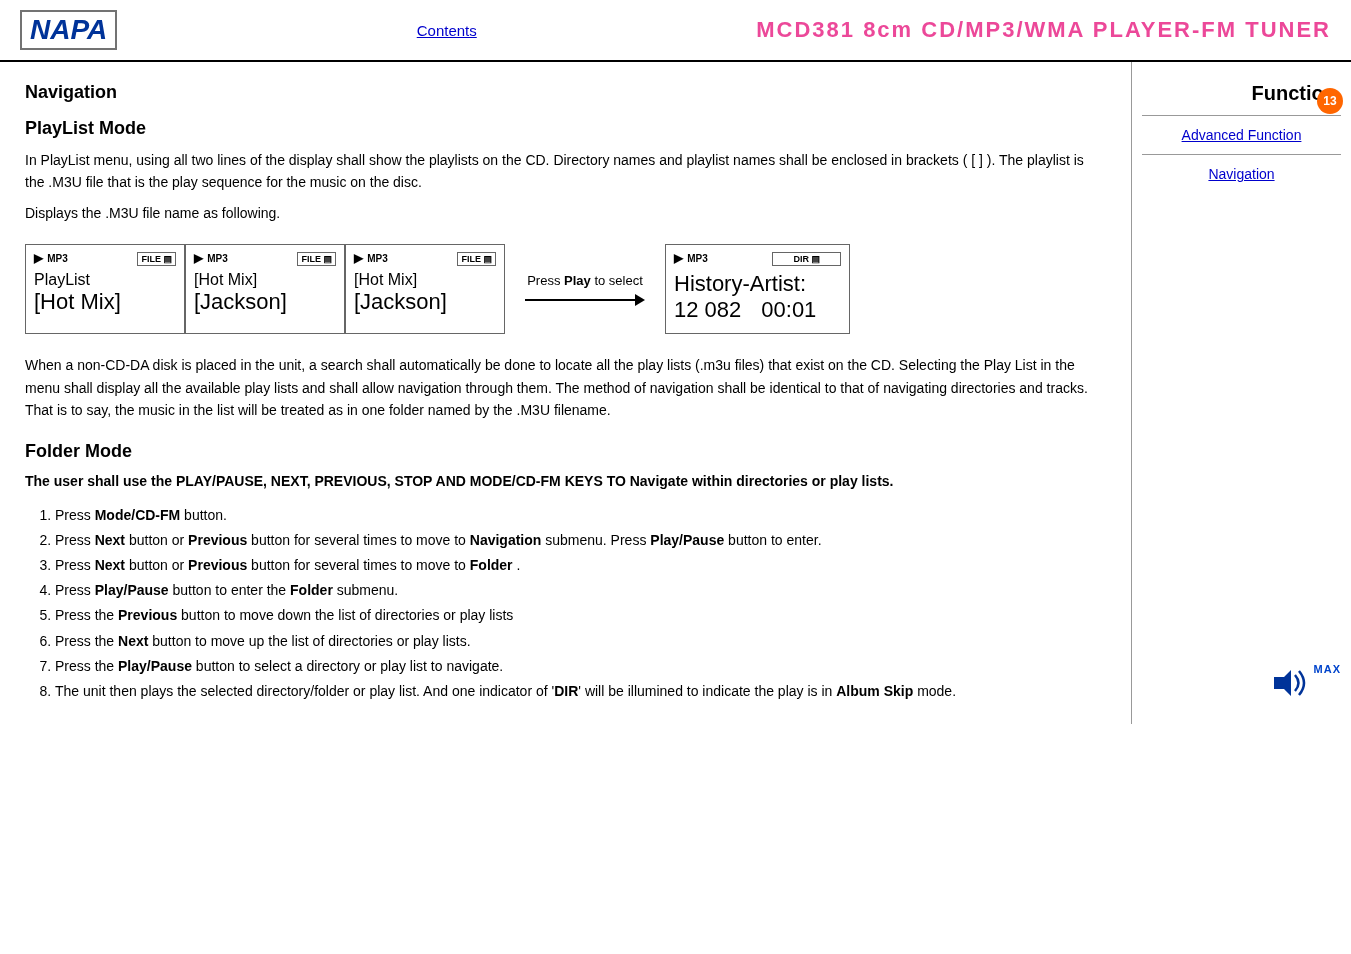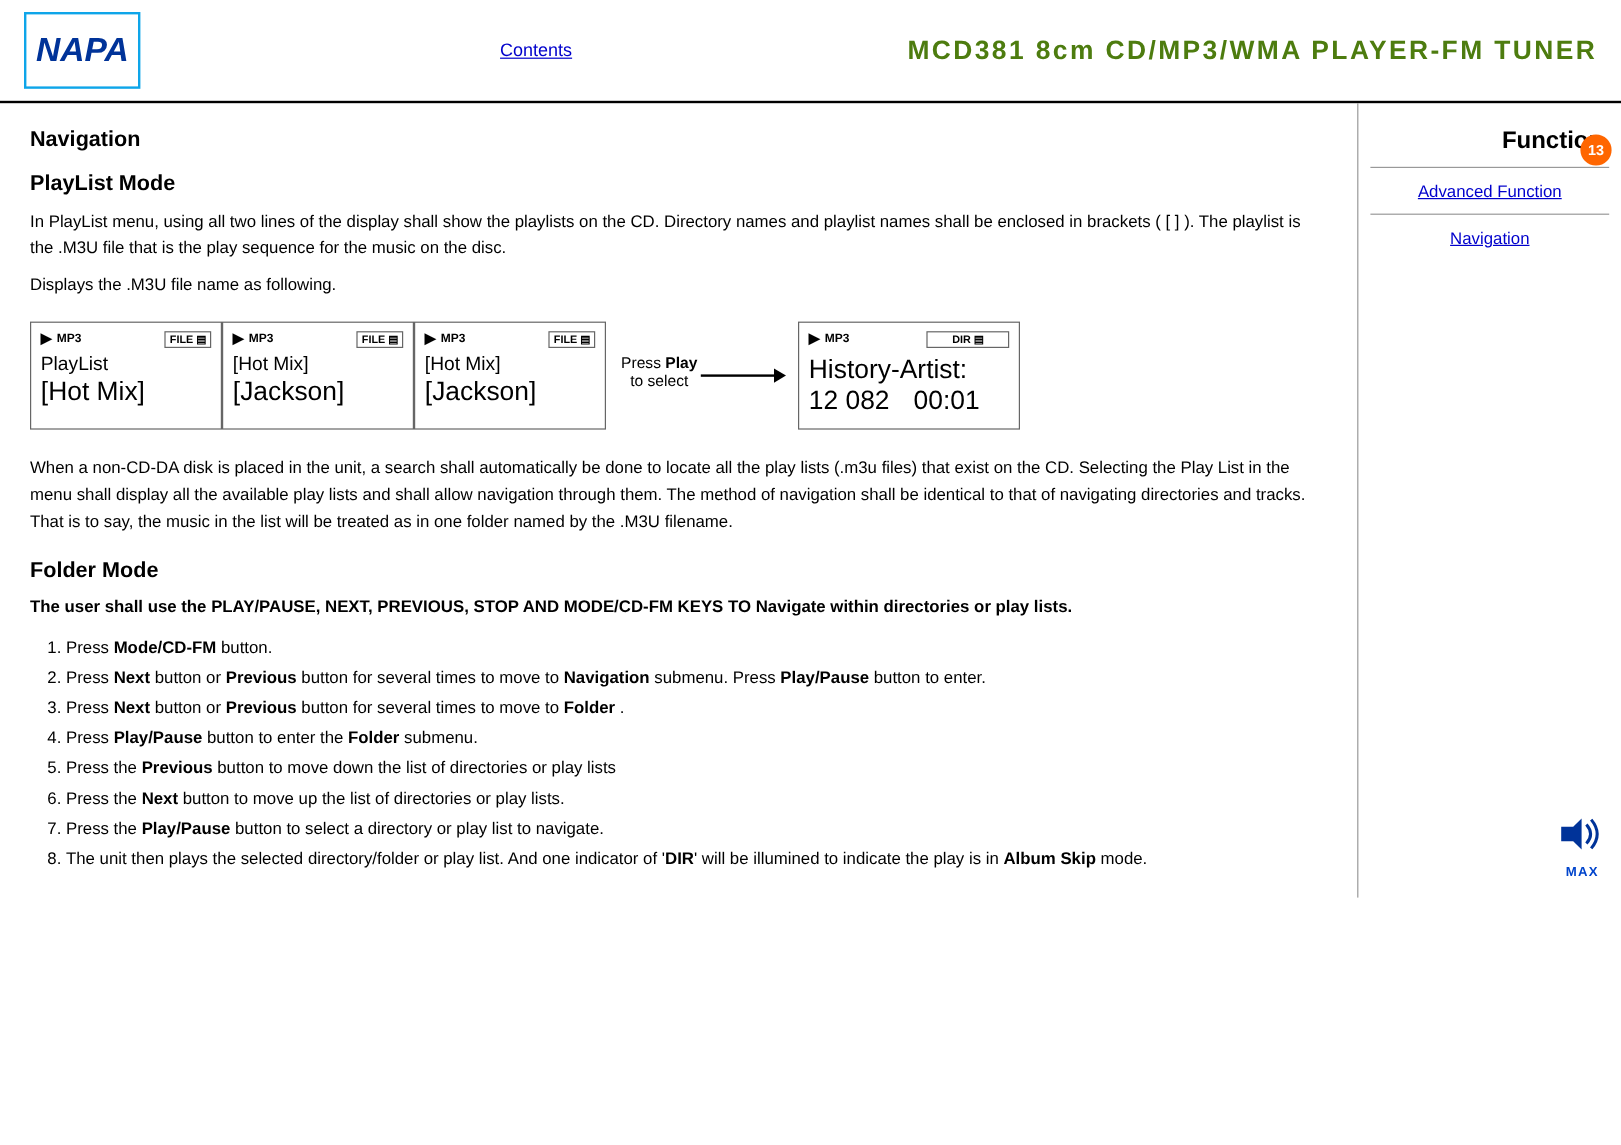--- a/index.html
+++ b/index.html
@@ -1,23 +1,23 @@
 <!DOCTYPE html>
 <html><head>
   <meta charset="utf-8">
   <style>
     * { box-sizing: border-box; margin: 0; padding: 0; }
     body { font-family: Arial, sans-serif; font-size: 14px; background: #fff; color: #000; width: 1351px; min-height: 954px; }
 
     
     .header { display: flex; align-items: center; padding: 10px 20px; border-bottom: 2px solid #000; }
-    .logo { font-size: 28px; font-weight: 900; color: #003399; font-style: italic; border: 2px solid #0ea5e9; padding: 14px 8px; margin-right: 40px; font-family: 'Arial Black', sans-serif; }
+    .logo { font-size: 28px; font-weight: 900; color: #003399; font-style: italic; border: 2px solid #737373; padding: 2px 8px; margin-right: 40px; font-family: 'Arial Black', sans-serif; }
     .header-center { flex: 1; text-align: center; }
     .contents-link { color: #0000cc; text-decoration: underline; font-size: 15px; cursor: pointer; }
-    .header-title { font-size: 22px; font-weight: 900; letter-spacing: 2px; color: #4d7c0f; margin-left: 20px; }
+    .header-title { font-size: 22px; font-weight: 900; letter-spacing: 2px; color: #ec4899; margin-left: 20px; }
 
     
     .main-layout { display: flex; padding: 0; }
     .content-area { flex: 1; padding: 20px 25px; }
     .sidebar { width: 220px; border-left: 1px solid #999; padding: 10px 0; position: relative; }
 
     
     .nav-heading { font-size: 18px; font-weight: 900; margin-bottom: 10px; }
 
     
@@ -33,41 +33,41 @@
     .display-box-header { display: flex; justify-content: space-between; align-items: center; font-size: 10px; font-weight: bold; margin-bottom: 4px; }
     .display-box-header .tag { font-size: 10px; font-weight: bold; }
     .file-icon { font-size: 9px; border: 1px solid #666; padding: 1px 3px; background: #fff; }
     .dir-icon { font-size: 9px; border: 1px solid #666; padding: 1px 20px; background: #fff; }
     .play-indicator { color: #000; font-size: 12px; }
     .display-line1 { font-size: 16px; font-weight: 300; }
     .display-line2 { font-size: 22px; font-weight: 300; }
     .display-line1-large { font-size: 22px; font-weight: 300; }
     .display-line2-large { font-size: 17px; align-items: center; }
 
-    .arrow-container { display: flex; flex-direction: row; align-items: center; justify-content: center; width: 160px; padding: 0 10px; }
+    .arrow-container { display: flex; flex-direction: column; align-items: center; justify-content: center; width: 160px; padding: 0 10px; }
     .arrow-text { font-size: 13px; margin-bottom: 6px; text-align: center; }
     .arrow-text b { font-weight: 900; }
     .arrow-line { display: flex; align-items: center; width: 120px; }
     .arrow-shaft { height: 2px; background: #000; flex: 1; }
     .arrow-head { width: 0; height: 0; border-top: 6px solid transparent; border-bottom: 6px solid transparent; border-left: 10px solid #000; }
 
     
     .folder-heading { font-size: 18px; font-weight: 900; margin-top: 20px; margin-bottom: 8px; }
     .bold-instruction { font-size: 14px; font-weight: 900; margin-bottom: 10px; line-height: 1.6; }
     .numbered-list { margin-left: 20px; }
     .numbered-list li { font-size: 14px; line-height: 1.8; list-style-type: decimal; margin-left: 10px; }
 
     
     .sidebar-function { font-size: 20px; font-weight: 900; text-align: right; padding: 10px 15px 5px; }
     .sidebar-badge { position: absolute; top: 26px; right: 8px; width: 26px; height: 26px; background: #ff6600; border-radius: 50%; display: flex; align-items: center; justify-content: center; color: #fff; font-size: 12px; font-weight: bold; }
     .sidebar-divider { border: none; border-top: 1px solid #999; margin: 5px 10px; }
     .sidebar-link { display: block; text-align: center; color: #0000cc; text-decoration: underline; font-size: 14px; padding: 6px 10px; cursor: pointer; }
 
     
-    .max-logo { position: absolute; bottom: 15px; right: 20px; display: flex; flex-direction: column; align-items: center; }
+    .max-logo { position: absolute; bottom: 15px; right: 20px; display: flex; flex-direction: row; align-items: flex-start; }
     .max-text { font-size: 11px; font-weight: bold; color: #0044cc; letter-spacing: 1px; }
 
     
     .top-row { display: flex; align-items: flex-start; margin-bottom: 5px; }
     .top-row-left { min-width: 200px; }
     .top-row-center { flex: 1; text-align: center; }
 
     
     .db-play { display: flex; align-items: center; gap: 4px; margin-bottom: 2px; }
   </style>

